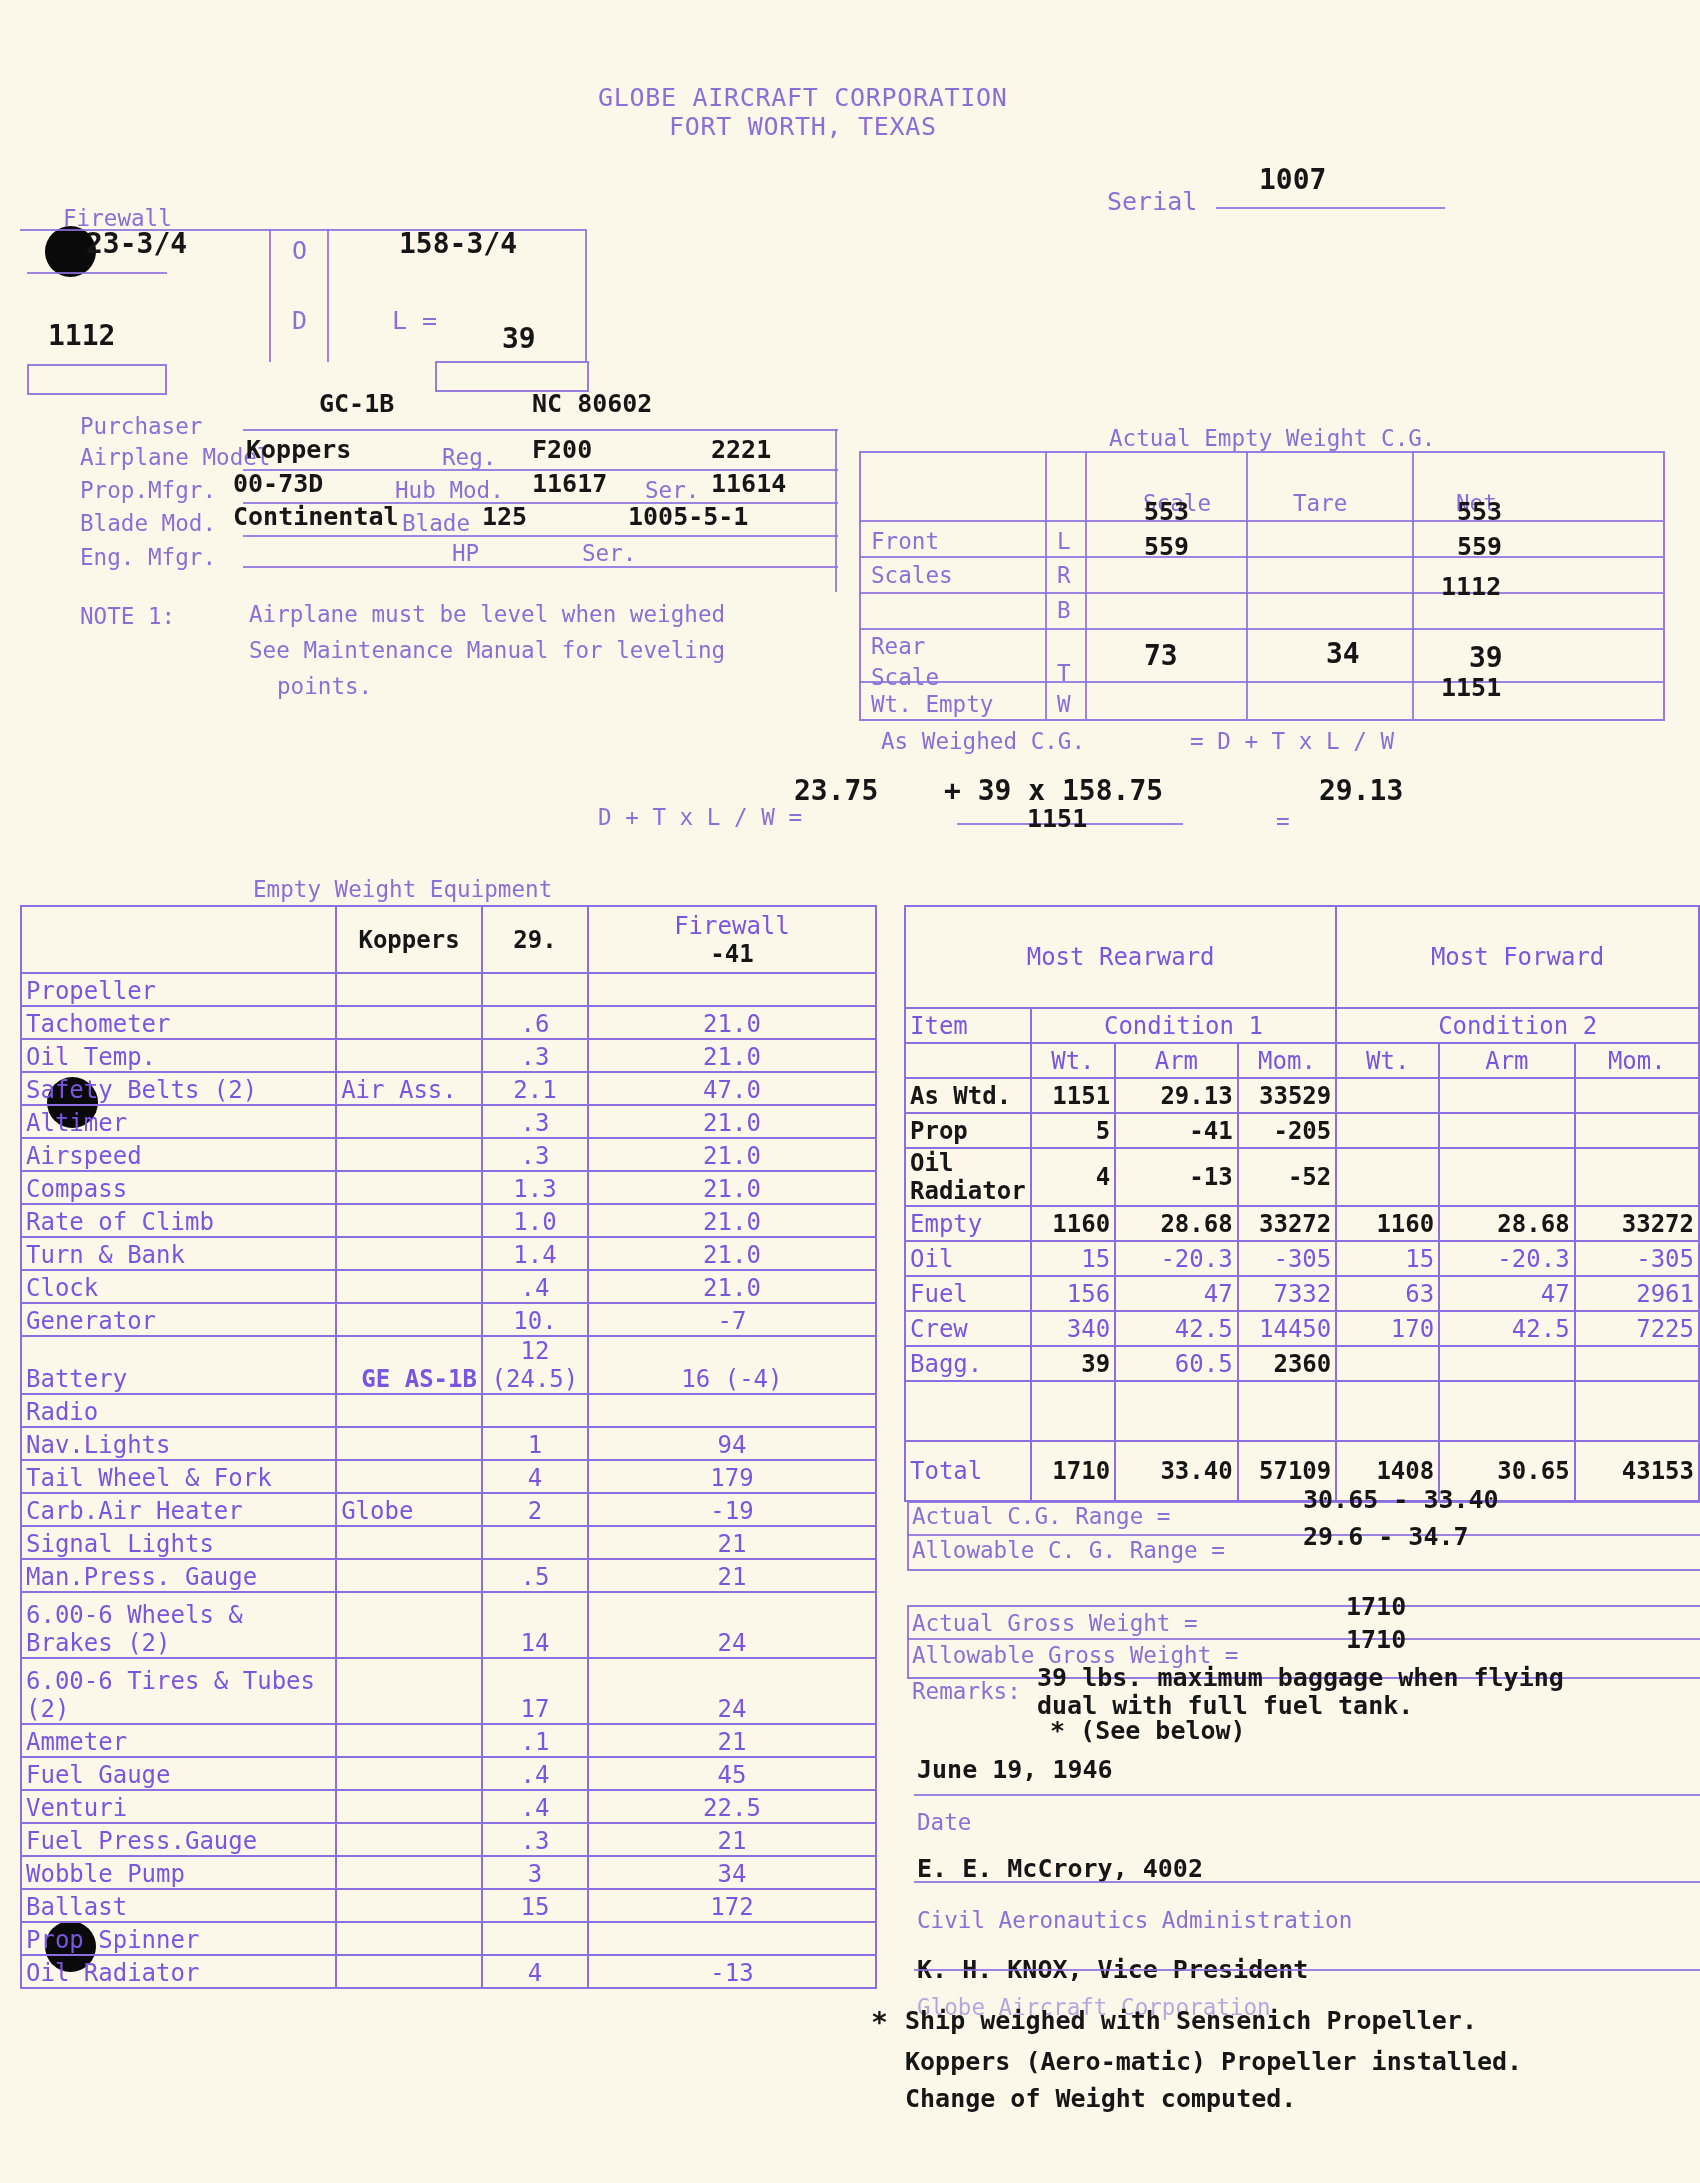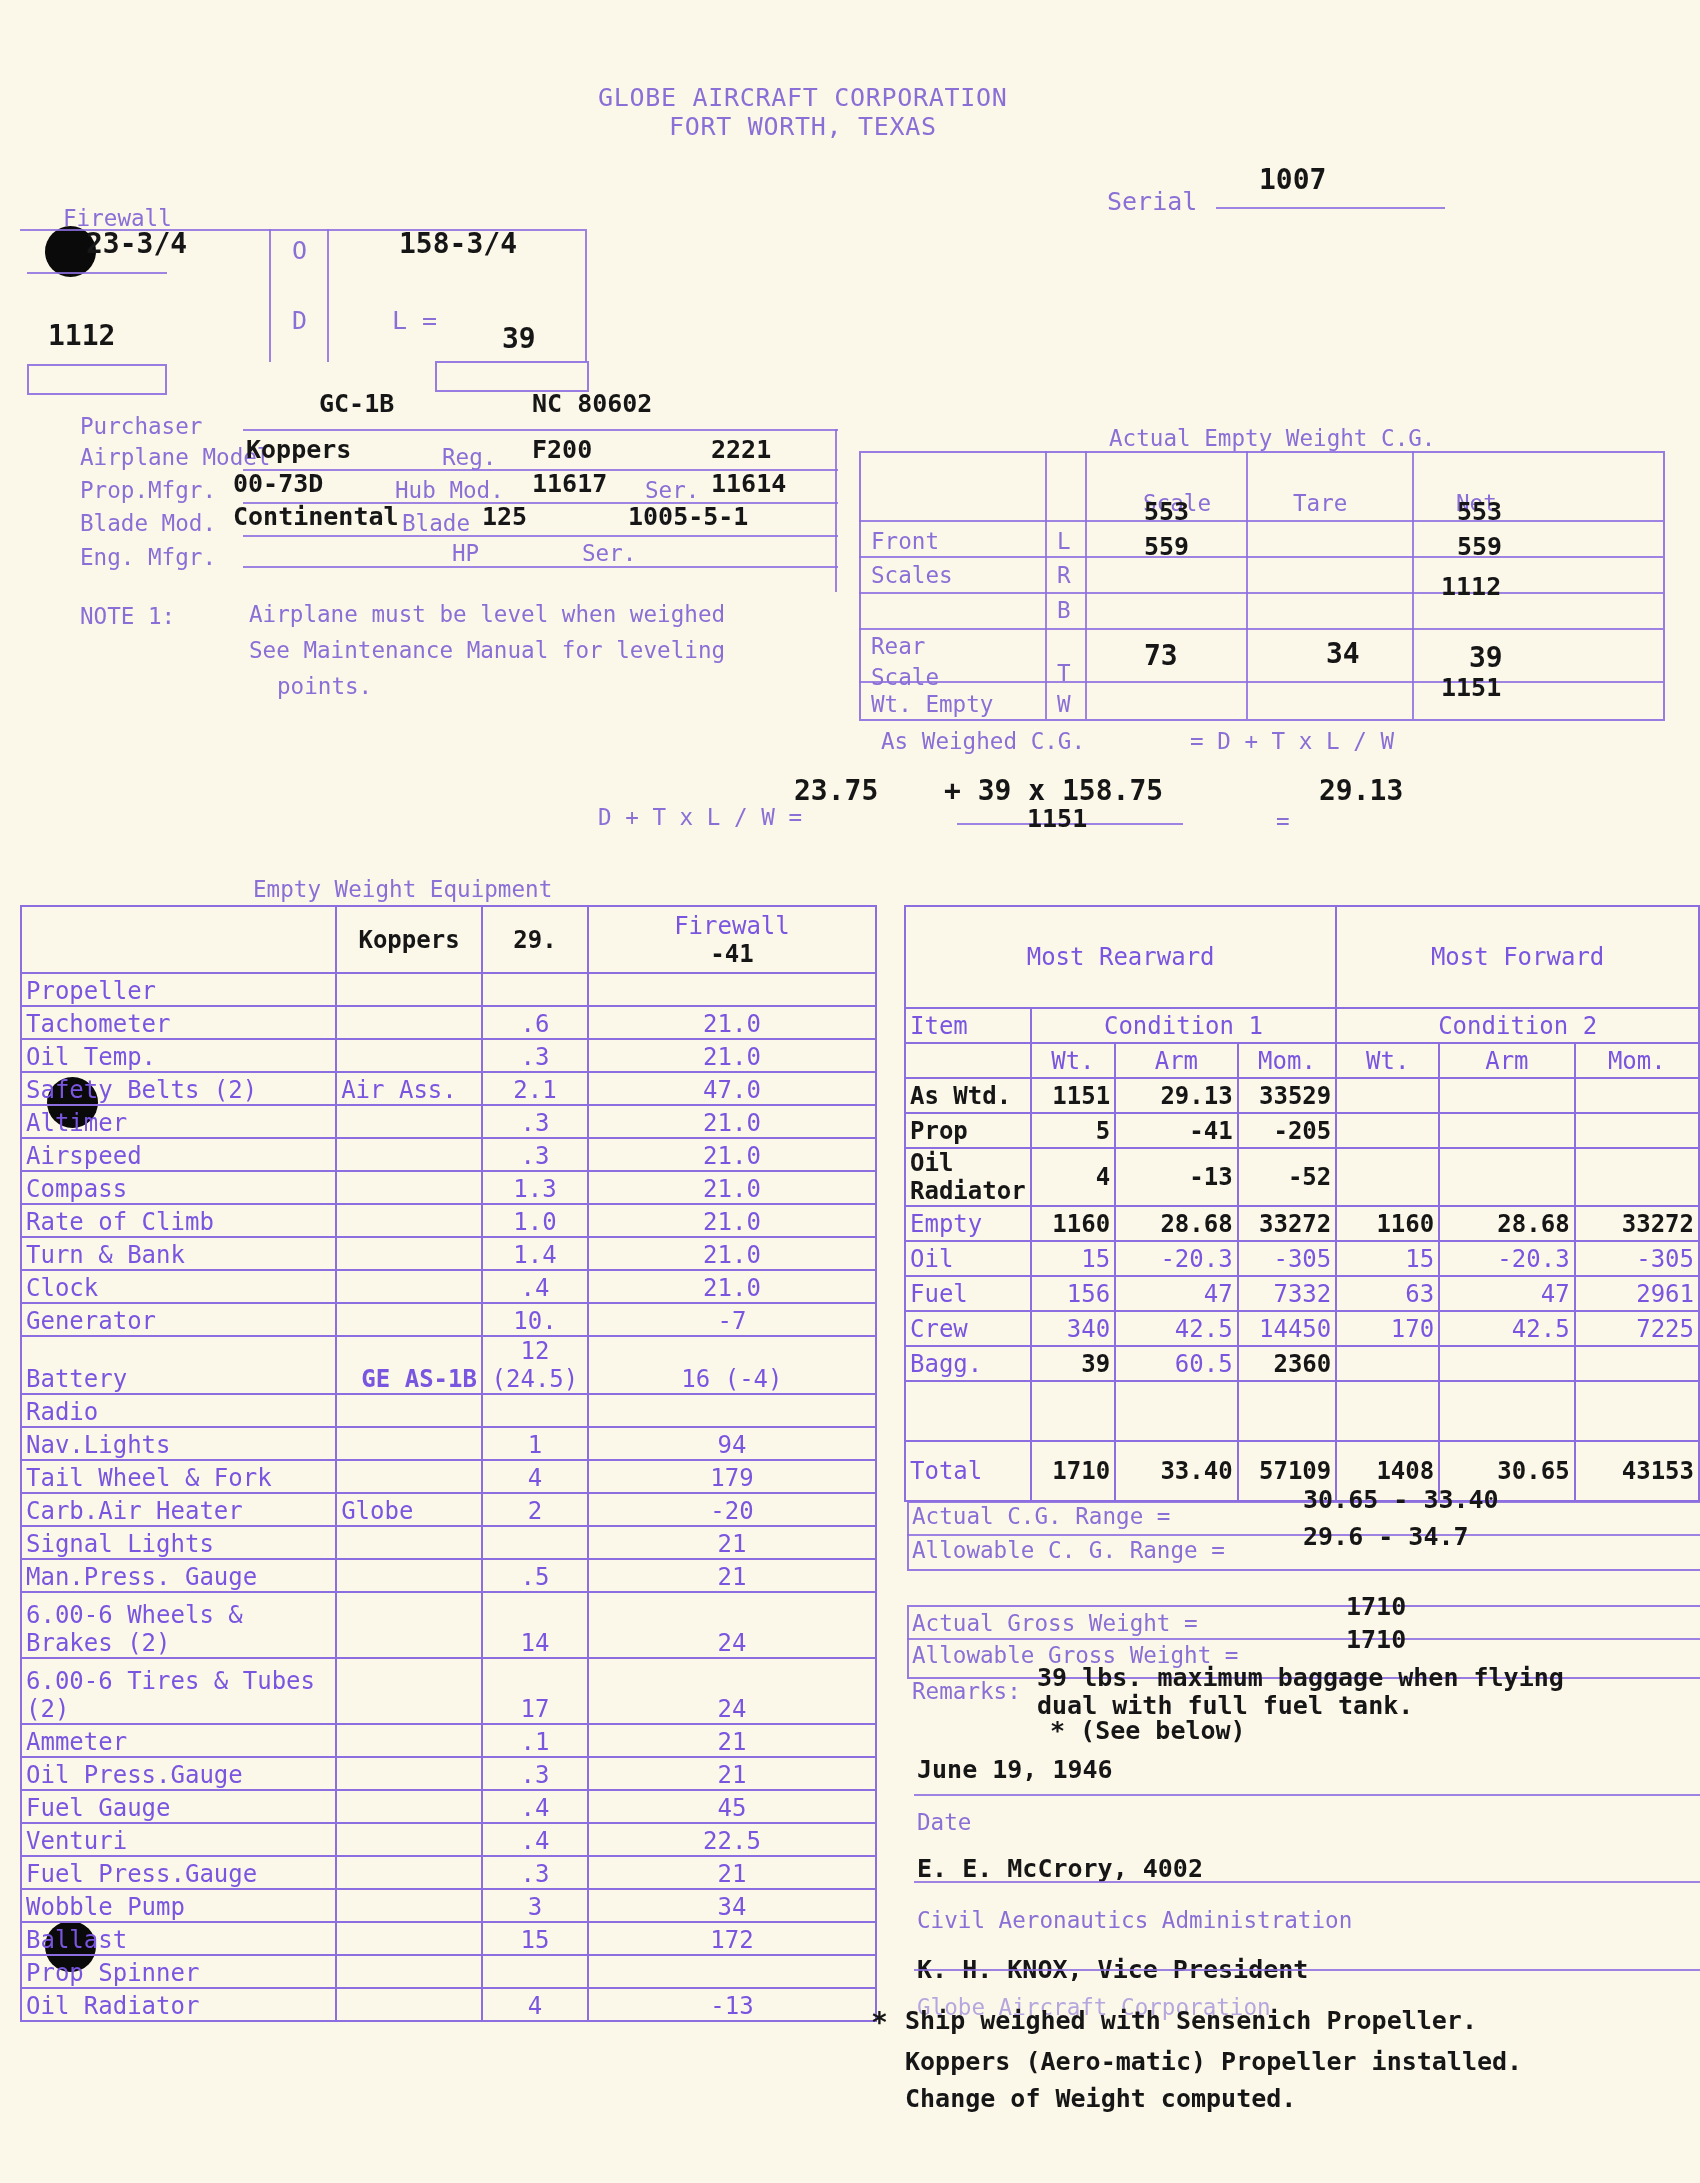--- a/index.html
+++ b/index.html
@@ -261,21 +261,21 @@
   <tr>
         <td>Tail Wheel &amp; Fork</td>
         <td></td>
         <td class="num">4</td>
         <td class="num">179</td>
       </tr>
   <tr>
         <td>Carb.Air Heater</td>
         <td>Globe</td>
         <td class="num">2</td>
-        <td class="num">-20</td>
+        <td class="num">-19</td>
       </tr>
   <tr>
         <td>Signal Lights</td>
         <td></td>
         <td class="num"></td>
         <td class="num">21</td>
       </tr>
   <tr>
         <td>Man.Press. Gauge</td>
         <td></td>
@@ -291,26 +291,20 @@
   <tr class="tall">
         <td style="white-space:normal">6.00-6 Tires &amp; Tubes (2)</td>
         <td></td>
         <td class="num">17</td>
         <td class="num">24</td>
       </tr>
   <tr>
         <td>Ammeter</td>
         <td></td>
         <td class="num">.1</td>
-        <td class="num">21</td>
-      </tr>
-  <tr>
-        <td>Oil Press.Gauge</td>
-        <td></td>
-        <td class="num">.3</td>
         <td class="num">21</td>
       </tr>
   <tr>
         <td>Fuel Gauge</td>
         <td></td>
         <td class="num">.4</td>
         <td class="num">45</td>
       </tr>
   <tr>
         <td>Venturi</td>

